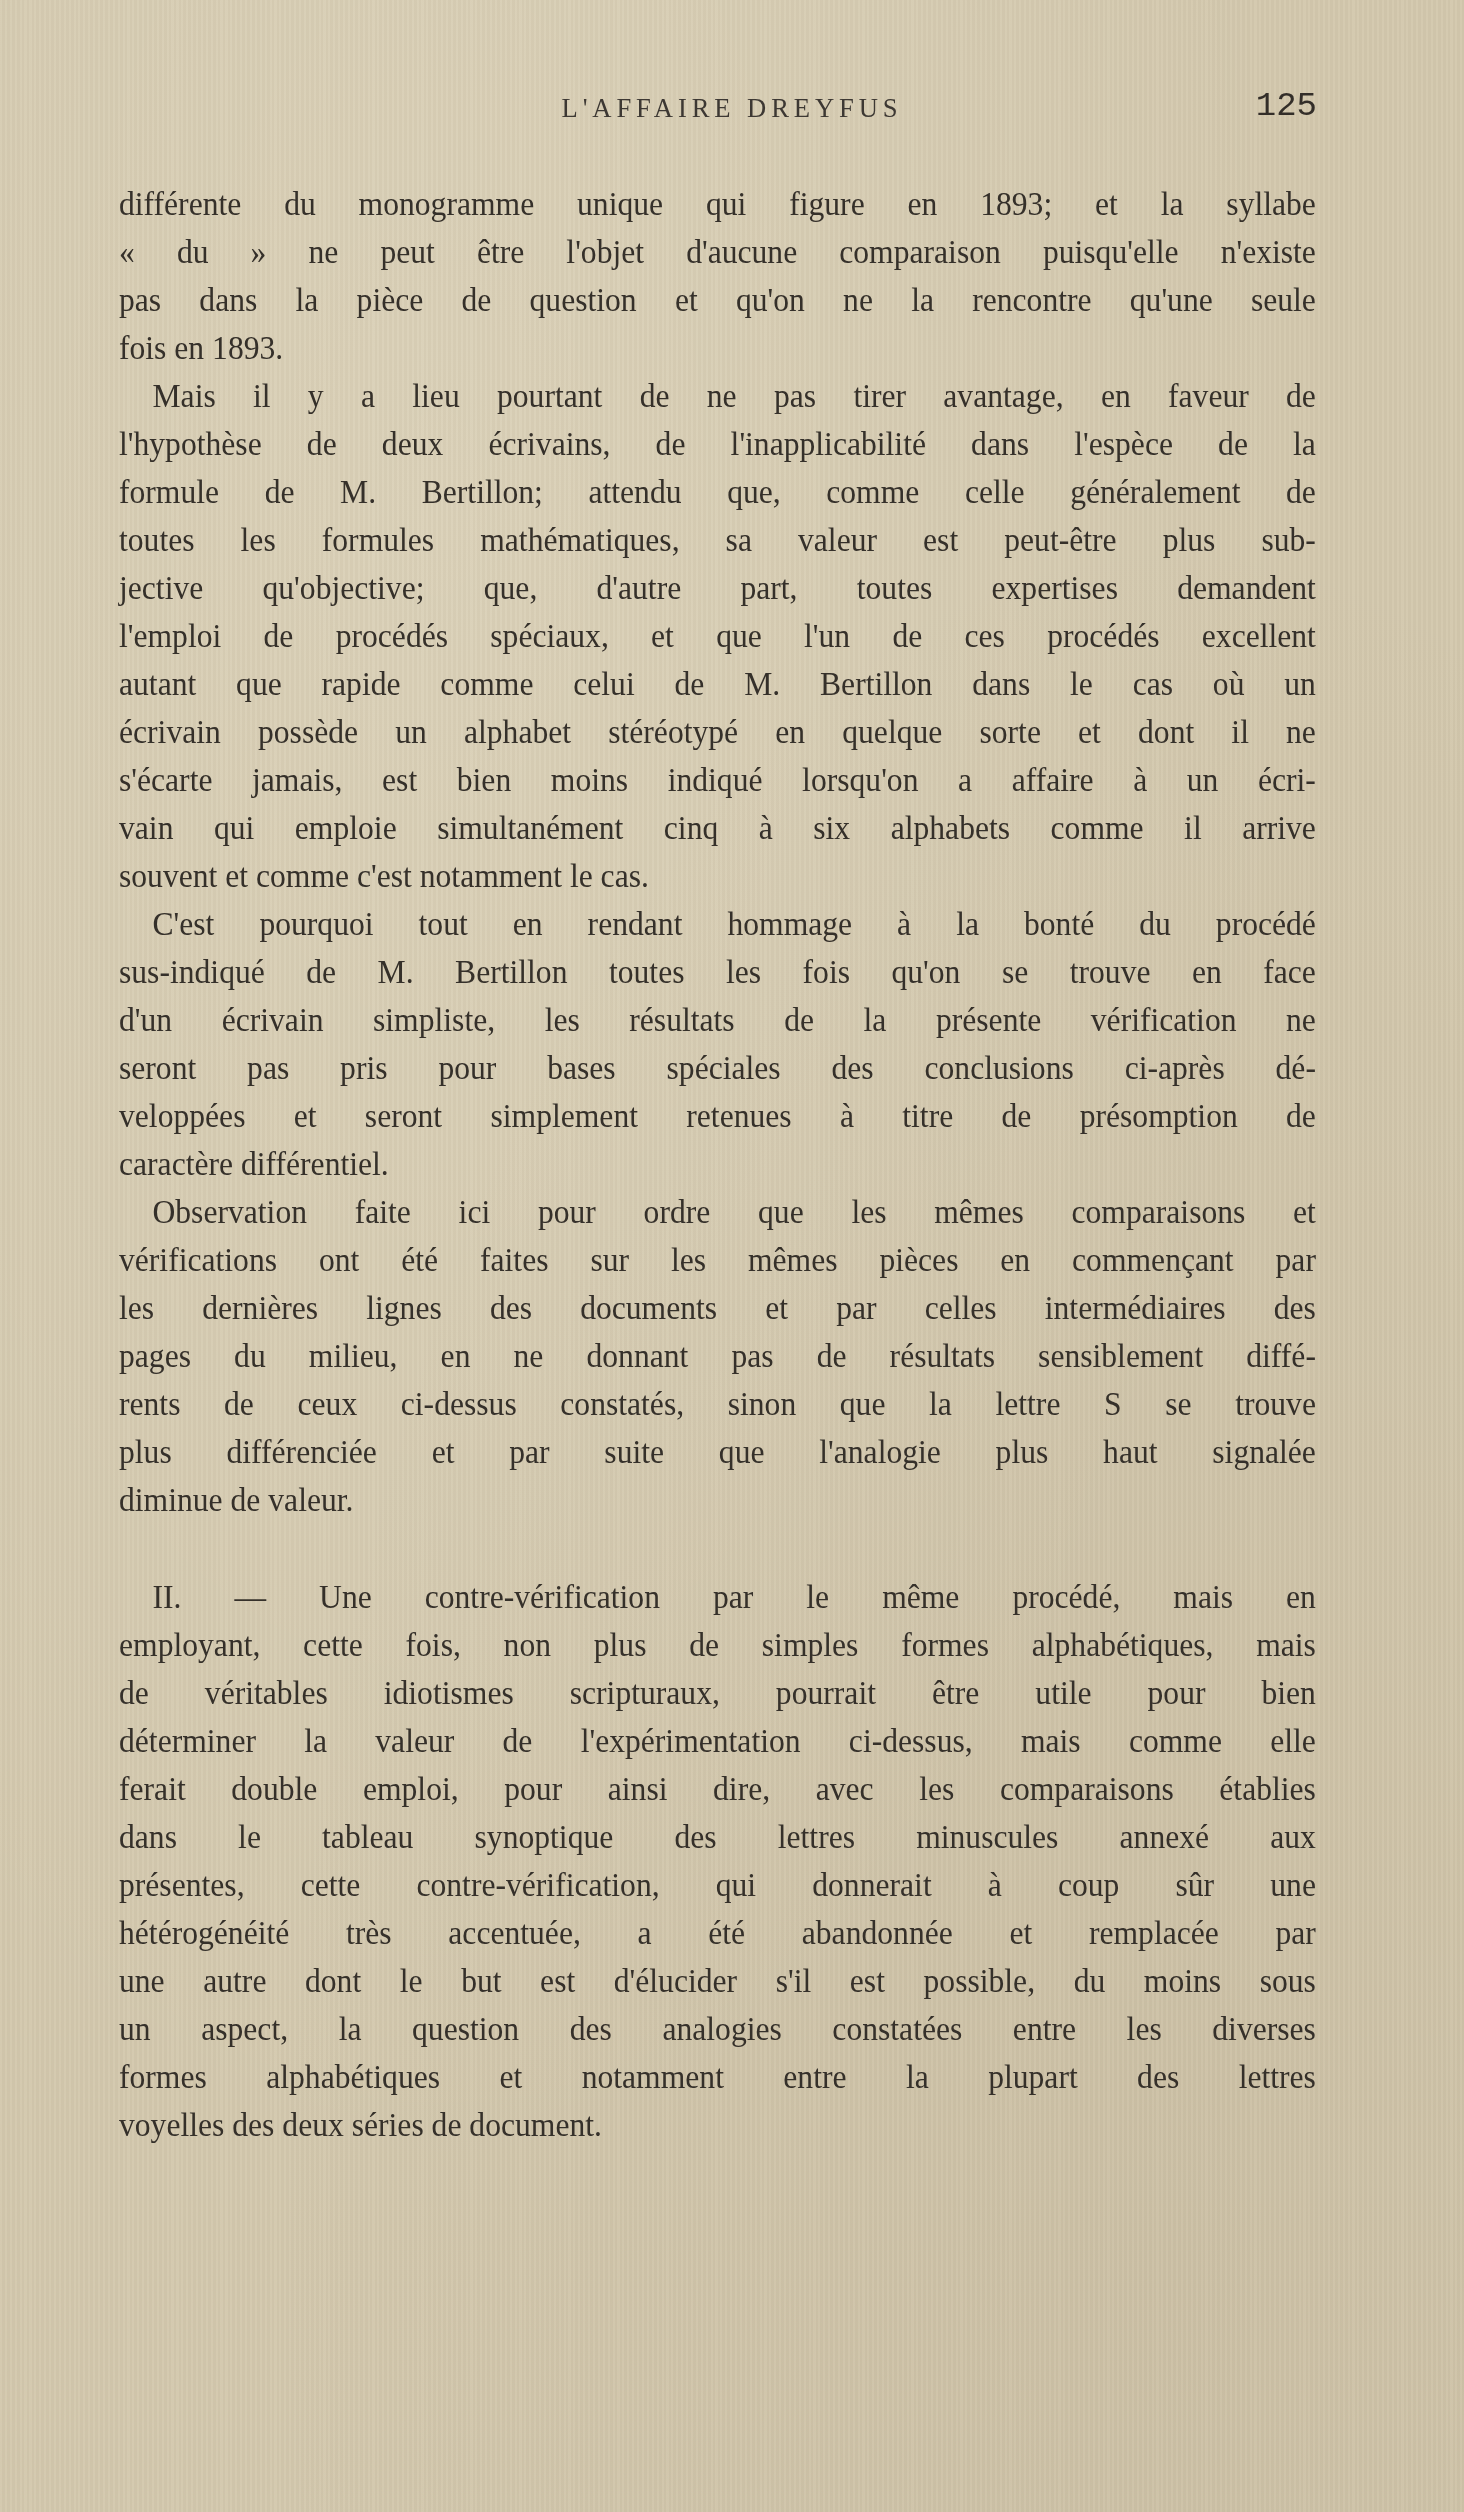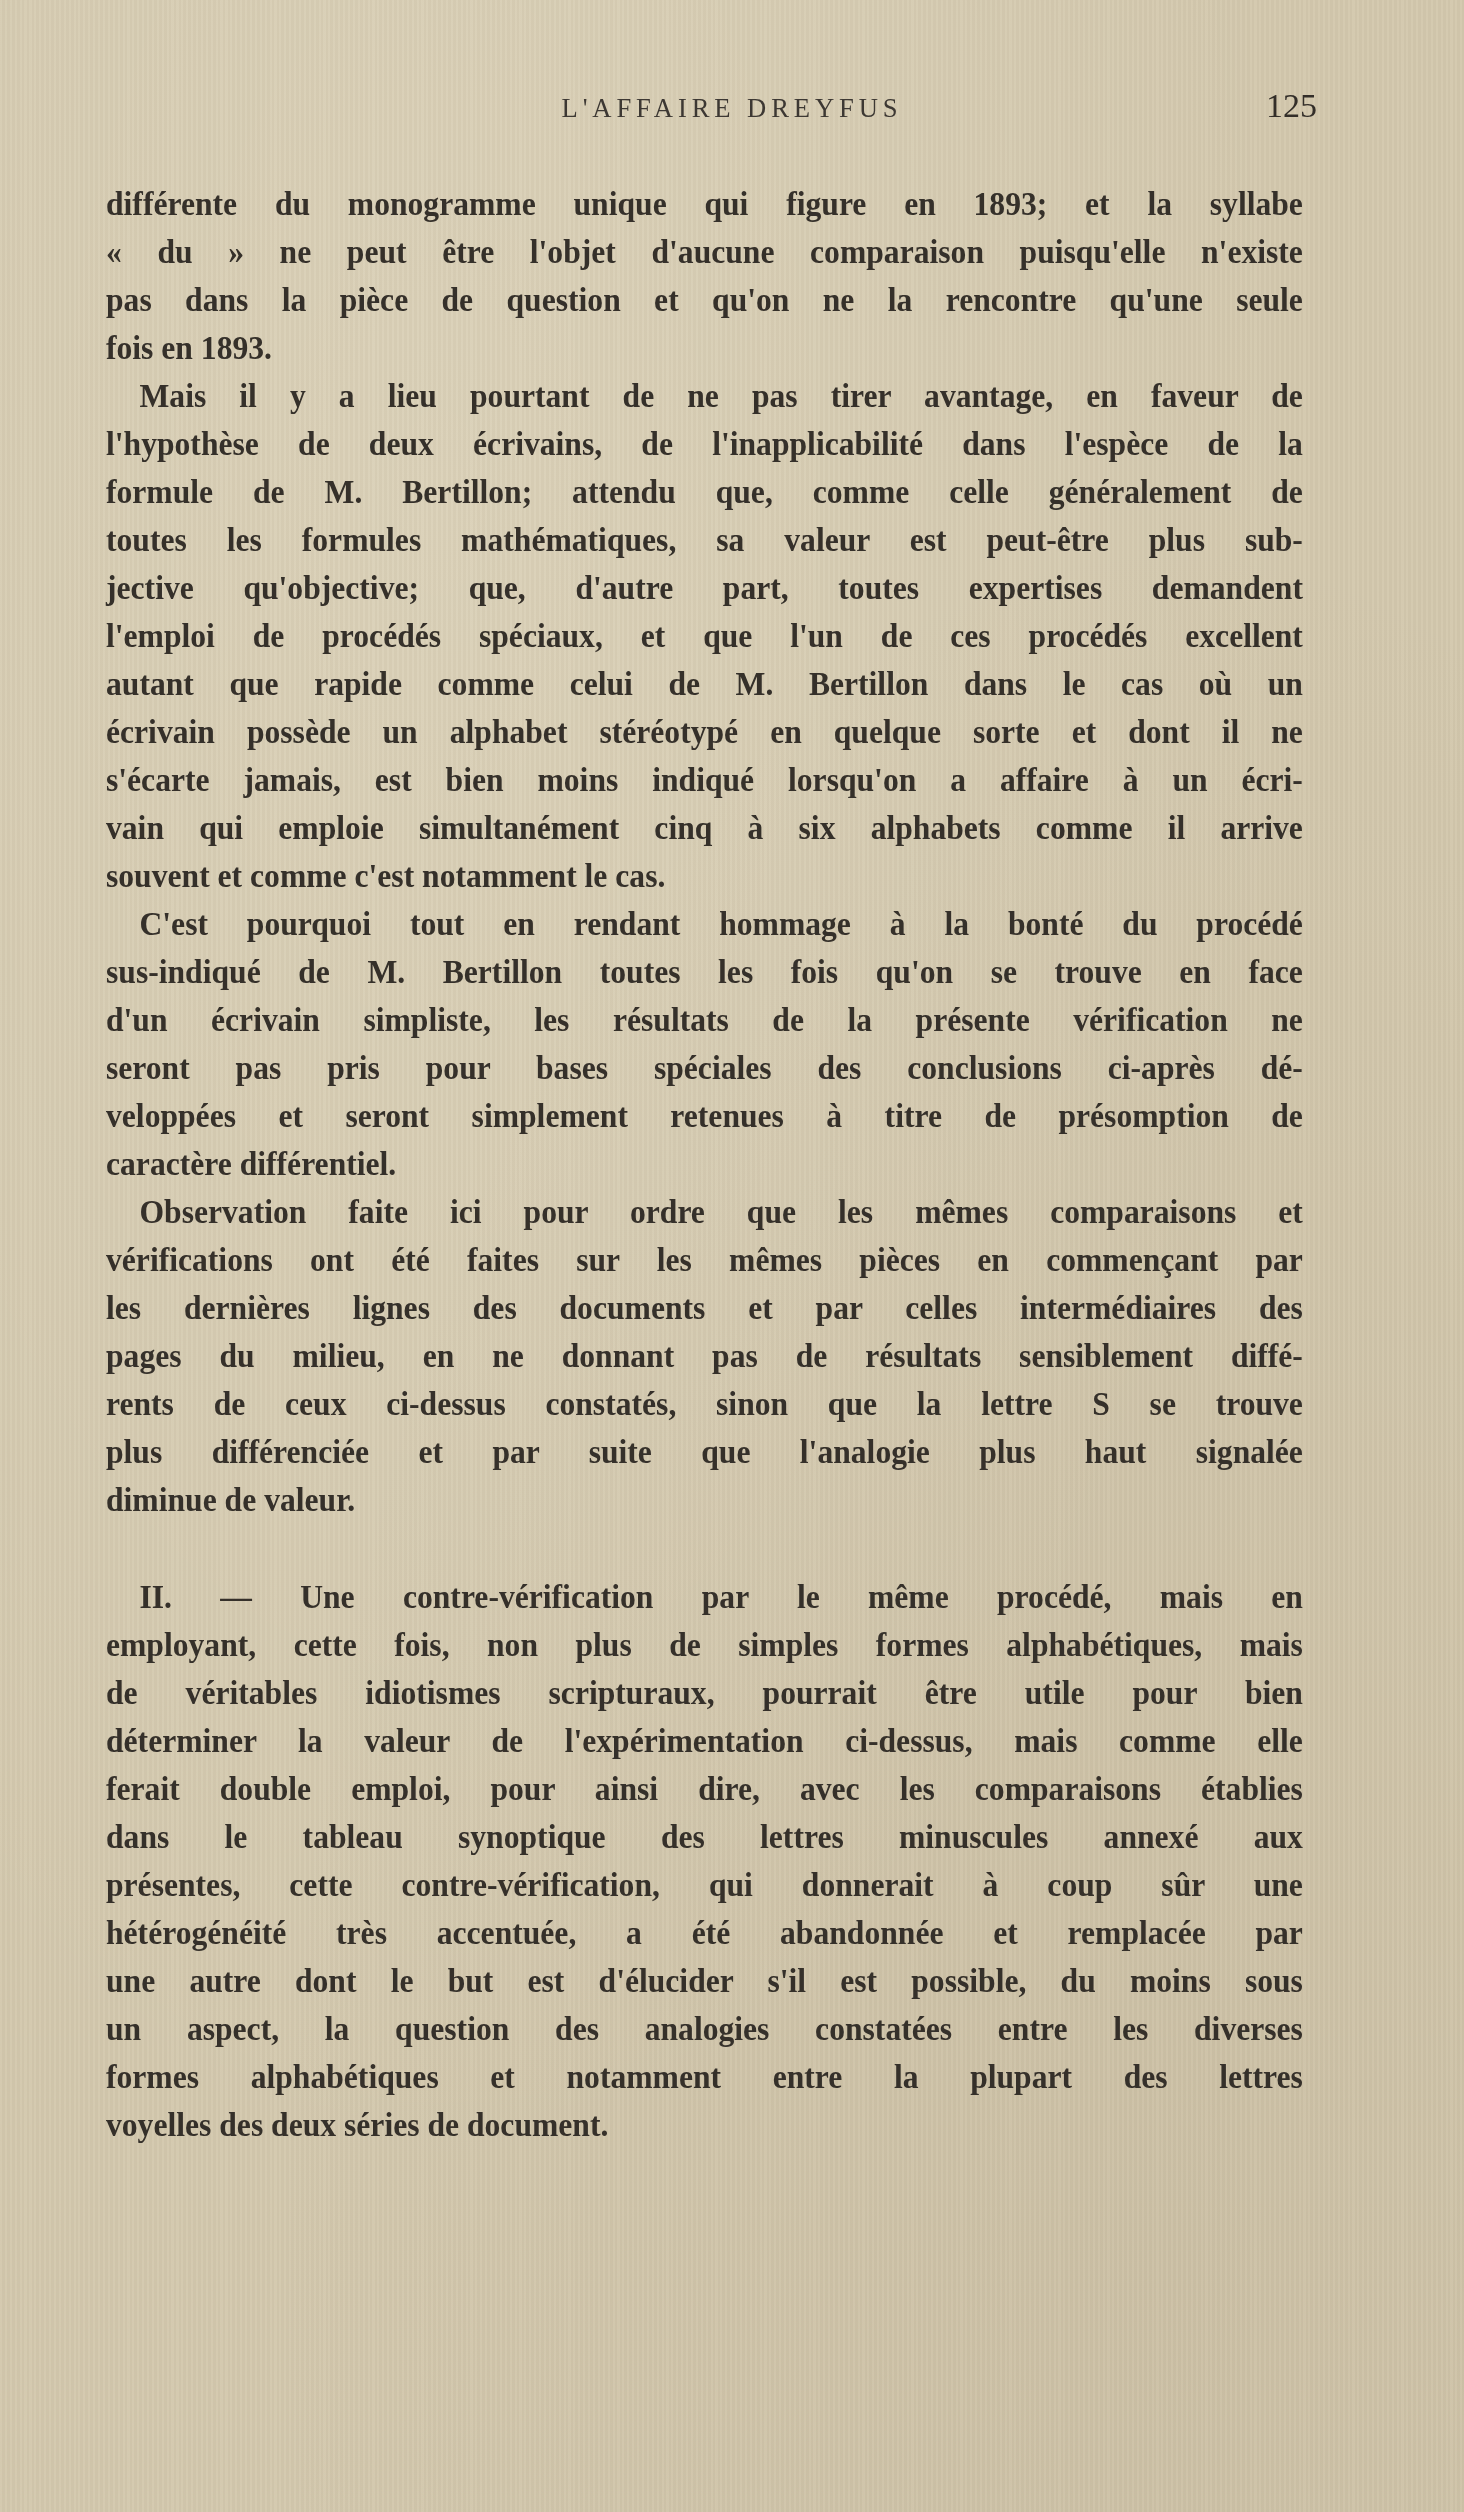--- a/index.html
+++ b/index.html
@@ -39,31 +39,30 @@
       font-family: "Liberation Serif", serif;
       font-size: 26.6px;
       letter-spacing: 4.9px;
       color: #3d3833;
       padding-left: 28px;
     }
     .page-number {
       position: absolute;
       right: 0;
       top: 4.2px;
-      font-family: Liberation Serif, serif;
+      font-family: Liberation Mono, monospace;
       font-size: 34px;
       color: #332e29;
       text-align: right;
     }
     .body-text {
       position: absolute;
-      left: 106px;
+      left: 119px;
       top: 180px;
       width: 1198px;
-      font-weight: bold;
     }
     .line {
       display: block;
       height: 48px;
       line-height: 48px;
       font-family: "Liberation Serif", serif;
       font-size: 34px;
       white-space: nowrap;
       text-align: justify;
       text-align-last: justify;

